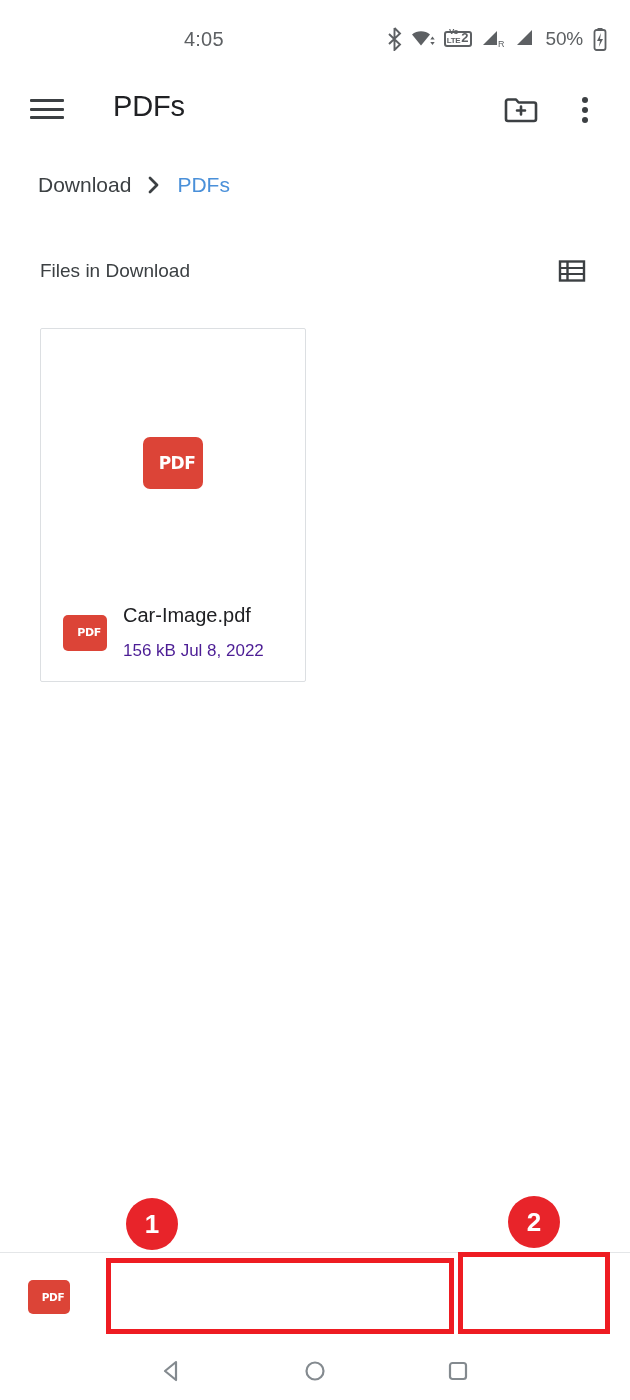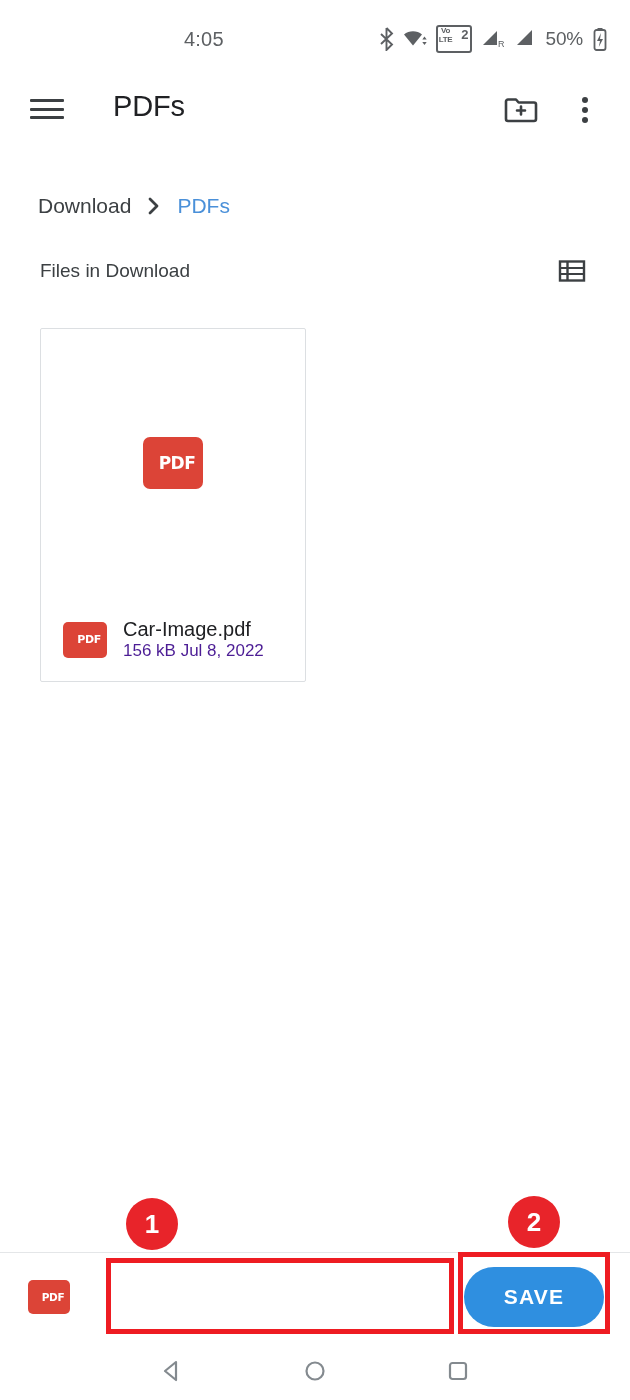--- a/index.html
+++ b/index.html
@@ -48,26 +48,25 @@
   .batt-pct {
     font-size: 19px;
     color: #5d6063;
     margin-left: 2px;
     margin-right: 1px;
     letter-spacing: -0.2px;
   }
   .volte-box {
     border: 2px solid #5d6063;
     border-radius: 3px;
-    height: 28px;
-    box-sizing: border-box;
-    display: flex;
-    align-items: flex-start;
+    height: 16px;
+    box-sizing: border-box;
+    display: flex;
+    align-items: flex-end;
     padding: 0 1px;
-    gap: 8px;
   }
   .volte-txt {
     font-size: 8px;
     line-height: 8.5px;
     font-weight: bold;
     color: #5d6063;
     text-align: center;
     letter-spacing: -0.3px;
   }
   .volte-two {
@@ -134,21 +133,20 @@
   }
 
   
   .breadcrumb {
     position: absolute;
     top: 168px; left: 38px;
     display: flex;
     align-items: center;
     gap: 0;
     height: 34px;
-    margin-top: 21px;
   }
   .crumb {
     font-size: 21px;
     color: #3c4043;
     cursor: pointer;
   }
   .crumb.active { color: #4a90d9; }
   .crumb-sep {
     margin: 0 16px;
     display: flex;
@@ -213,21 +211,21 @@
   .pdf-lg { width: 52px; height: 52px; font-size: 17px; letter-spacing: -0.5px; }
   .pdf-sm { width: 36px; height: 36px; font-size: 11px; border-radius: 5px; letter-spacing: -0.4px; }
   .pdf-xs { width: 34px; height: 34px; font-size: 10.5px; border-radius: 5px; letter-spacing: -0.4px; }
   .card-meta {
     position: absolute;
     left: 22px; bottom: 20px;
     display: flex;
     align-items: center;
     gap: 16px;
   }
-  .card-text { display: flex; flex-direction: column; gap: 0; }
+  .card-text { display: flex; flex-direction: column; gap: 14px; }
   .card-name {
     font-size: 20px;
     color: #202124;
     white-space: nowrap;
   }
   .card-sub {
     font-size: 17px;
     color: #4c1d95;
     white-space: nowrap;
   }
@@ -440,21 +438,20 @@
         <div class="card-sub">156 kB Jul 8, 2022</div>
       </div>
     </div>
   </div>
 </div>
 
 <div class="save-bar">
   <div class="save-pdf-icon pdf-badge pdf-xs">PDF</div>
 
 
-  <button class="save-button">SAVE</button>
 </div>
 
 <div class="anno-box" id="anno-box-1"></div>
 <div class="anno-box" id="anno-box-2"></div>
 <div class="anno-badge" id="anno-badge-1">1</div>
 <div class="anno-badge" id="anno-badge-2">2</div>
 
 <div class="nav-bar">
   <div class="nav-btn">
     <svg width="26" height="26" viewBox="0 0 26 26">

